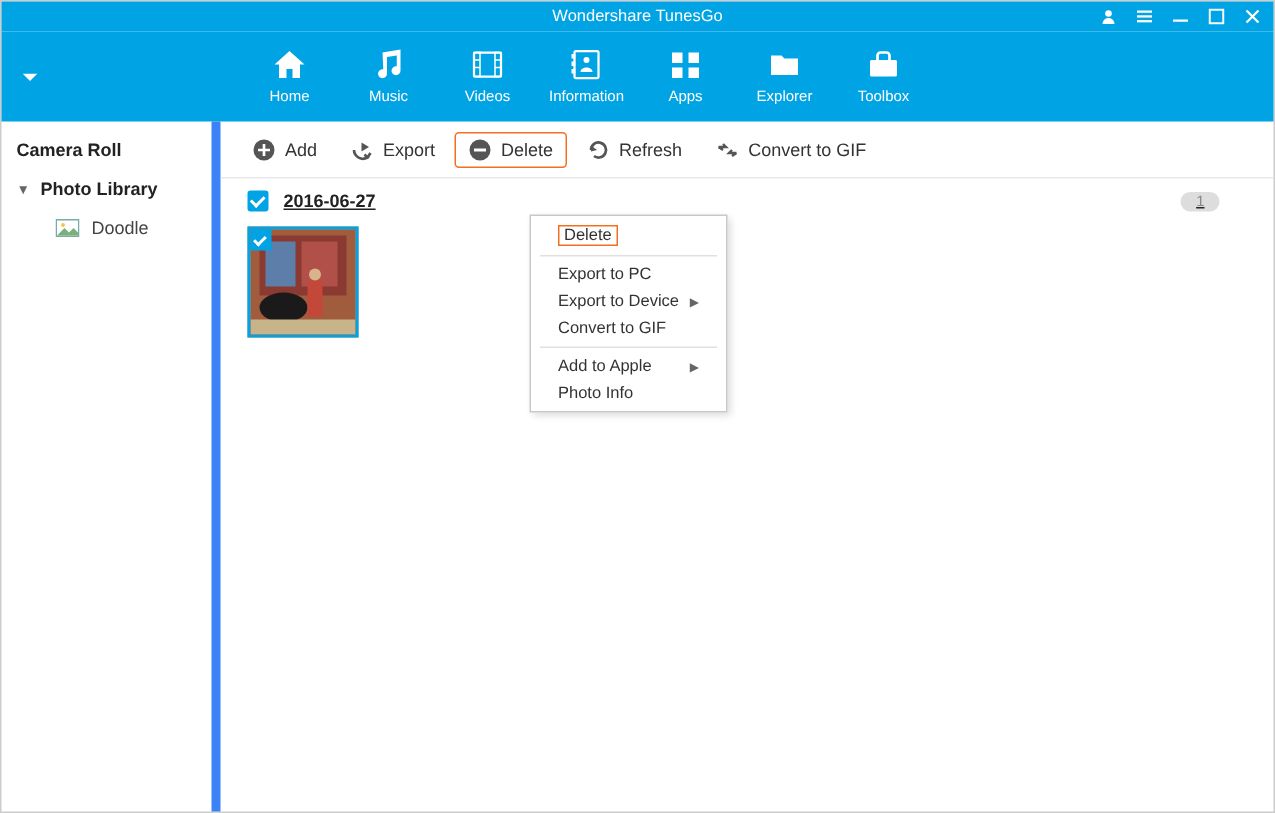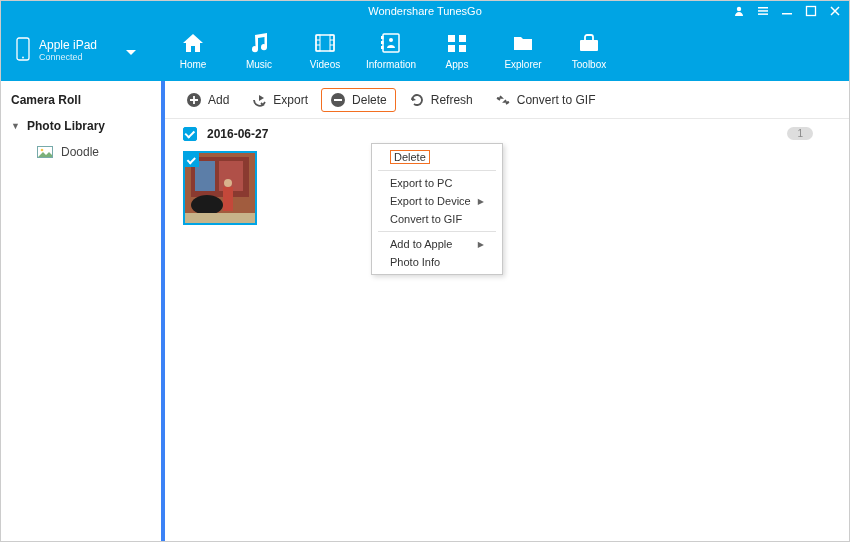--- a/index.html
+++ b/index.html
@@ -25,30 +25,30 @@
     .nav-item.active { background: #0089c7; }
     .nav-gap { width: 14px; }
 
     
     .toolbar { height: 38px; border-bottom: 1px solid #e8e8e8; display: flex; align-items: center; padding-left: 12px; gap: 4px; }
     .tb { display: flex; align-items: center; gap: 6px; padding: 4px 9px; font-size: 12px; color: #333; cursor: pointer; border-radius: 3px; }
     .tb.highlight { border: 1px solid #f36f21; padding: 3px 8px; }
 
     
     .body { flex: 1; display: flex; min-height: 0; }
-    .sidebar { width: 164px; border-right: 4px solid #3b82f6; padding-top: 6px; font-size: 12px; color: #444; }
+    .sidebar { width: 146px; border-right: 6px solid #3b82f6; padding-top: 6px; font-size: 12px; color: #444; }
     .sb-row { display: flex; align-items: center; gap: 8px; padding: 6px 8px 6px 14px; cursor: pointer; }
     .sb-row.header-row { font-weight: bold; color: #222; padding-left: 10px; }
     .sb-row .caret { width: 8px; text-align: center; color: #666; font-size: 9px; }
     .sb-row.child { padding-left: 36px; }
     .sb-row.selected { background: #d9effa; }
     .sb-icon { width: 16px; height: 12px; display: inline-flex; align-items: center; }
 
     .content { flex: 1; position: relative; overflow: hidden; }
-    .section-head { display: flex; align-items: flex-start; padding: 8px 18px 6px 18px; gap: 10px; font-size: 12px; color: #222; }
+    .section-head { display: flex; align-items: flex-end; padding: 8px 18px 6px 18px; gap: 10px; font-size: 12px; color: #222; text-decoration: underline; }
     .checkbox { width: 14px; height: 14px; border: 1px solid #00a4e4; border-radius: 2px; display: inline-flex; align-items: center; justify-content: center; background: #fff; cursor: pointer; }
     .checkbox.checked { background: #00a4e4; }
     .checkbox.checked::after { content: ""; width: 7px; height: 4px; border-left: 2px solid #fff; border-bottom: 2px solid #fff; transform: rotate(-45deg) translate(0px,-1px); }
     .date-label { font-weight: bold; }
     .count-badge { margin-left: auto; margin-right: 18px; background: #ddd; color: #888; border-radius: 8px; font-size: 10px; padding: 1px 10px; }
 
     .thumbs { padding: 4px 18px; display: flex; gap: 8px; }
     .thumb { position: relative; width: 74px; height: 74px; border: 2px solid #00a4e4; background: #b08060; cursor: pointer; }
     .thumb svg { width: 100%; height: 100%; display: block; }
     .thumb .mini-check { position: absolute; top: 0; left: 0; width: 14px; height: 14px; background: #00a4e4; display: flex; align-items: center; justify-content: center; }
@@ -97,32 +97,20 @@
       <span>
         <svg width="12" height="12" viewBox="0 0 12 12">
             <path d="M2 2 L10 10 M10 2 L2 10" stroke="#fff" stroke-width="1.5"></path>
           </svg>
       </span>
     </div>
   </div>
 
   <div class="header">
     <div class="device">
-      <div class="device-left">
-        <span>
-          <svg width="16" height="24" viewBox="0 0 16 24">
-              <rect x="2" y="1" width="12" height="22" rx="2" fill="none" stroke="#fff" stroke-width="1.3"></rect>
-              <circle cx="8" cy="20.5" r="0.9" fill="#fff"></circle>
-            </svg>
-        </span>
-        <div class="device-info">
-          <span class="device-name">Apple iPad</span>
-          <span class="device-status">Connected</span>
-        </div>
-      </div>
       <span>
         <svg width="10" height="6" viewBox="0 0 10 6">
             <path d="M0 0 L5 5 L10 0 Z" fill="#fff"></path>
           </svg>
       </span>
     </div>
     <div class="nav-gap"></div>
     <div class="nav">
       <div class="nav-item">
         <svg width="24" height="22" viewBox="0 0 24 22">

